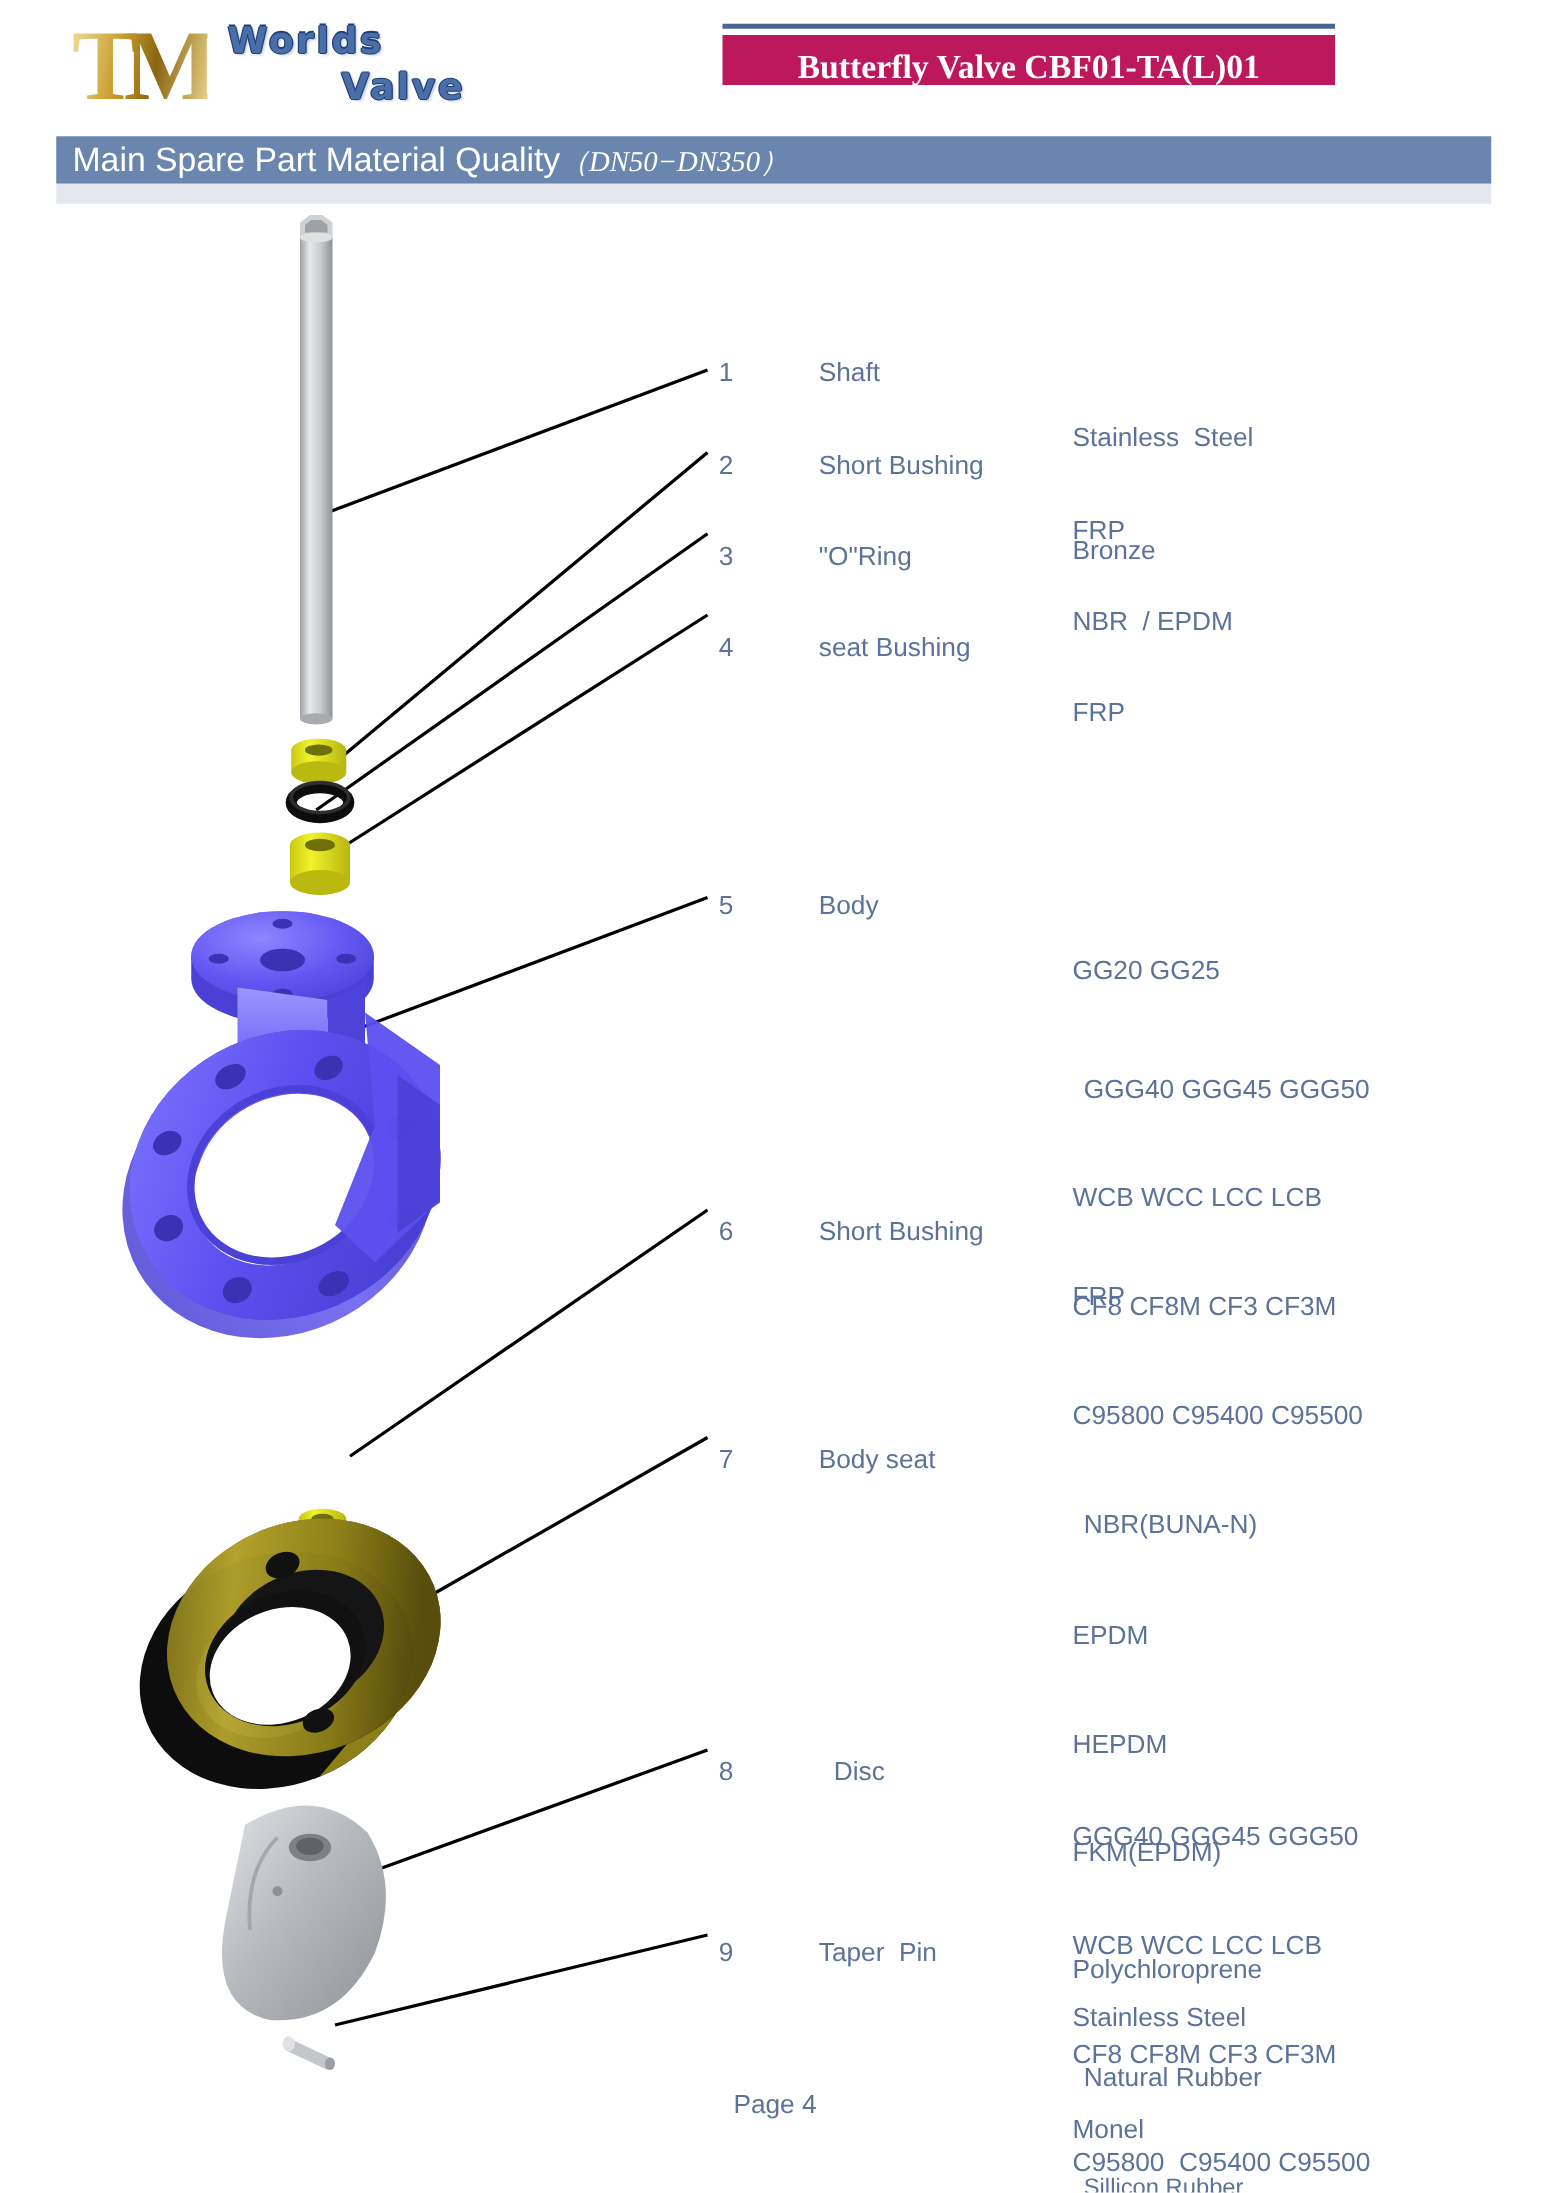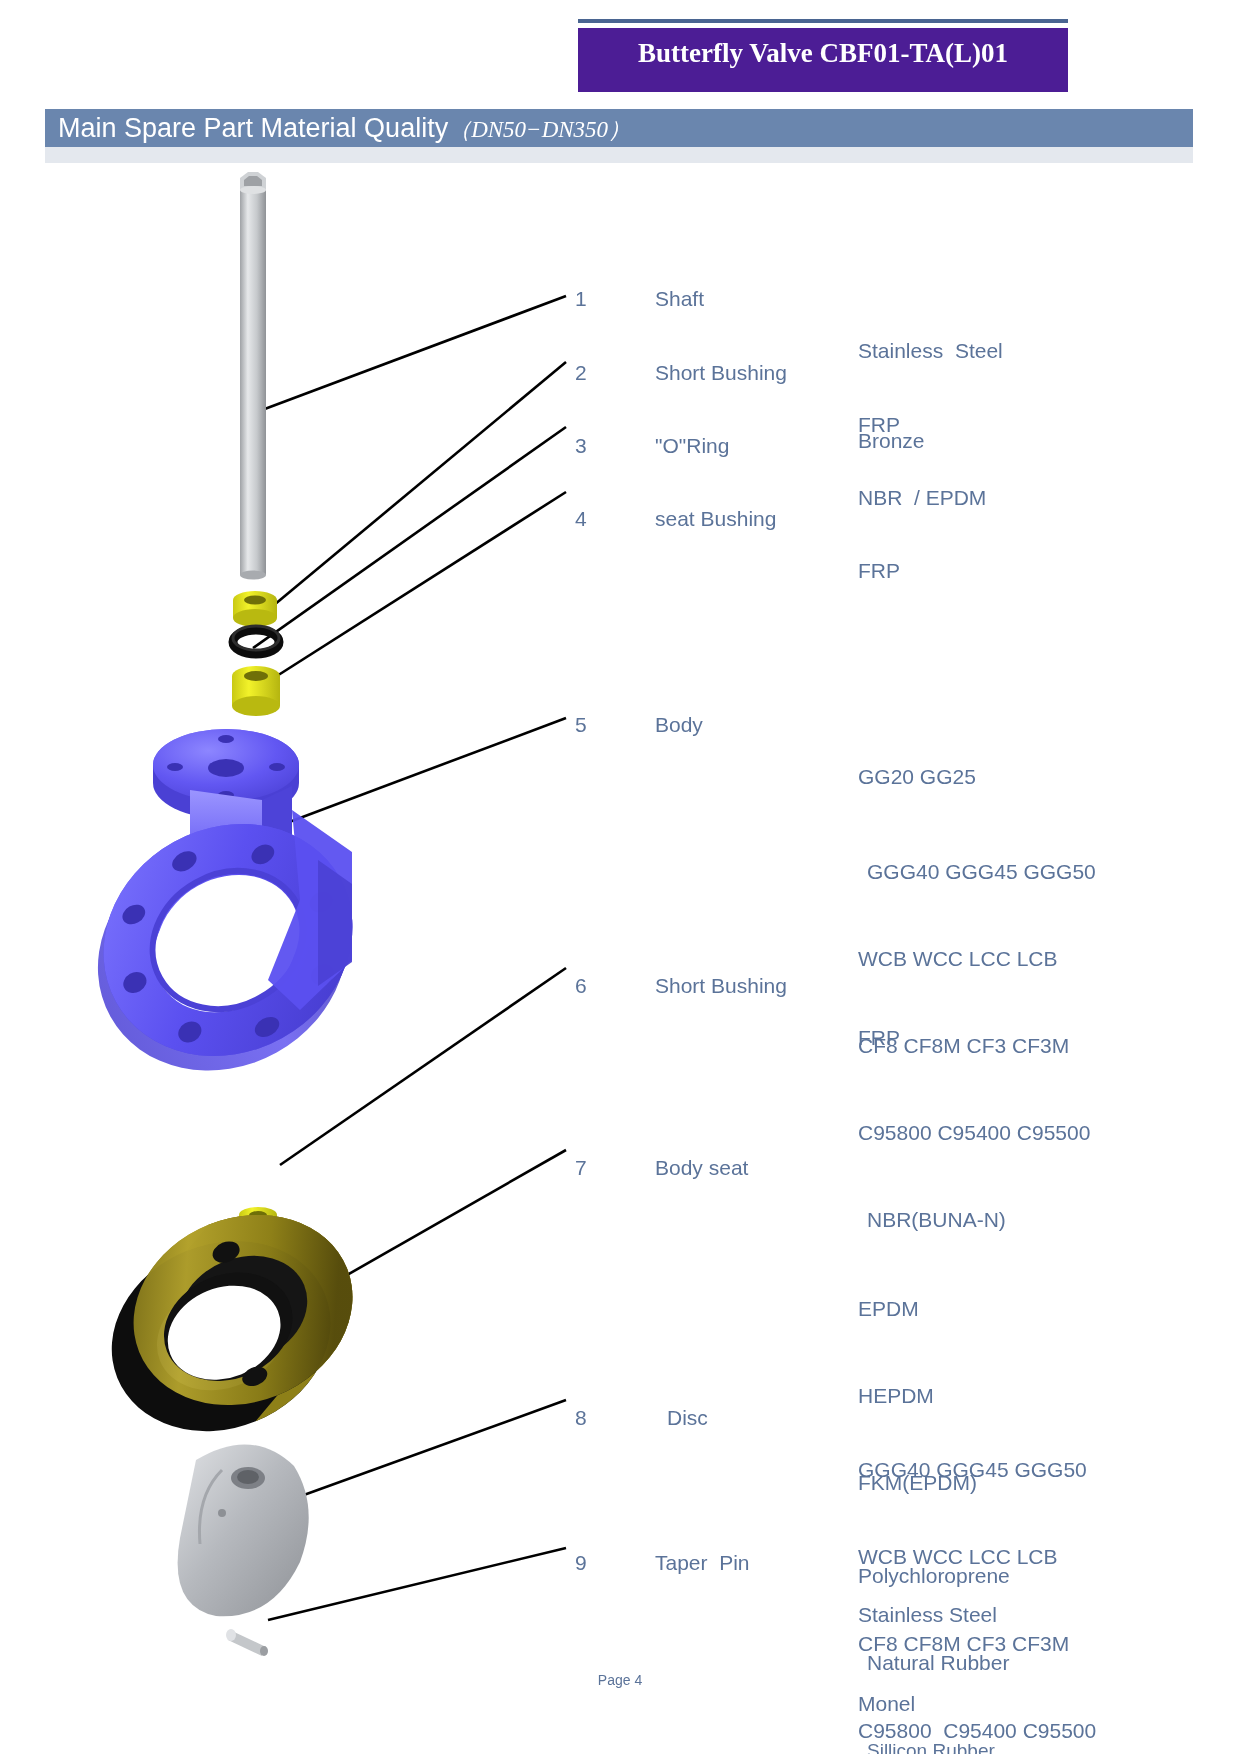--- a/index.html
+++ b/index.html
@@ -65,22 +65,22 @@
 
   .title-rule {
     position: absolute;
     left: 578px; top: 19px;
     width: 490px; height: 4px;
     background: #4a6591;
   }
   .title-bar {
     position: absolute;
     left: 578px; top: 28px;
-    width: 490px; height: 64px;
-    background: #4c1d95;
+    width: 490px; height: 40px;
+    background: #be185d;
     color: #ffffff;
     font-family: "Liberation Serif", serif;
     font-weight: bold;
     font-size: 27px;
     line-height: 50px;
     text-align: center;
     white-space: nowrap;
   }
 
   
@@ -126,32 +126,39 @@
   .mat-line { white-space: pre; }
   .mat-indent { padding-left: 9px; }
   .mat-small { font-size: 19px; }
 
   
   .footer {
     position: absolute;
     left: 0; top: 1672px;
     width: 1240px;
     text-align: center;
-    font-size: 14px;
+    font-size: 21px;
     color: #5b7399;
   }
 
   
   .art { position: absolute; left: 0; top: 0; }
 </style>
 </head>
 <body>
 
 <div class="header">
 
+  <div class="logo">
+    <div class="logo-mark">TM</div>
+    <div class="logo-words">
+      <div class="l1">Worlds</div>
+      <div class="l2">Valve</div>
+    </div>
+  </div>
 
   <div class="title-rule"></div>
   <div class="title-bar">Butterfly Valve  CBF01-TA(L)01</div>
 </div>
 
 <div class="section-band"></div>
 <div class="section-title">
   <span>Main Spare Part Material Quality</span><span class="dn">（DN50−DN350）</span>
 </div>
 <div class="section-shadow"></div>

